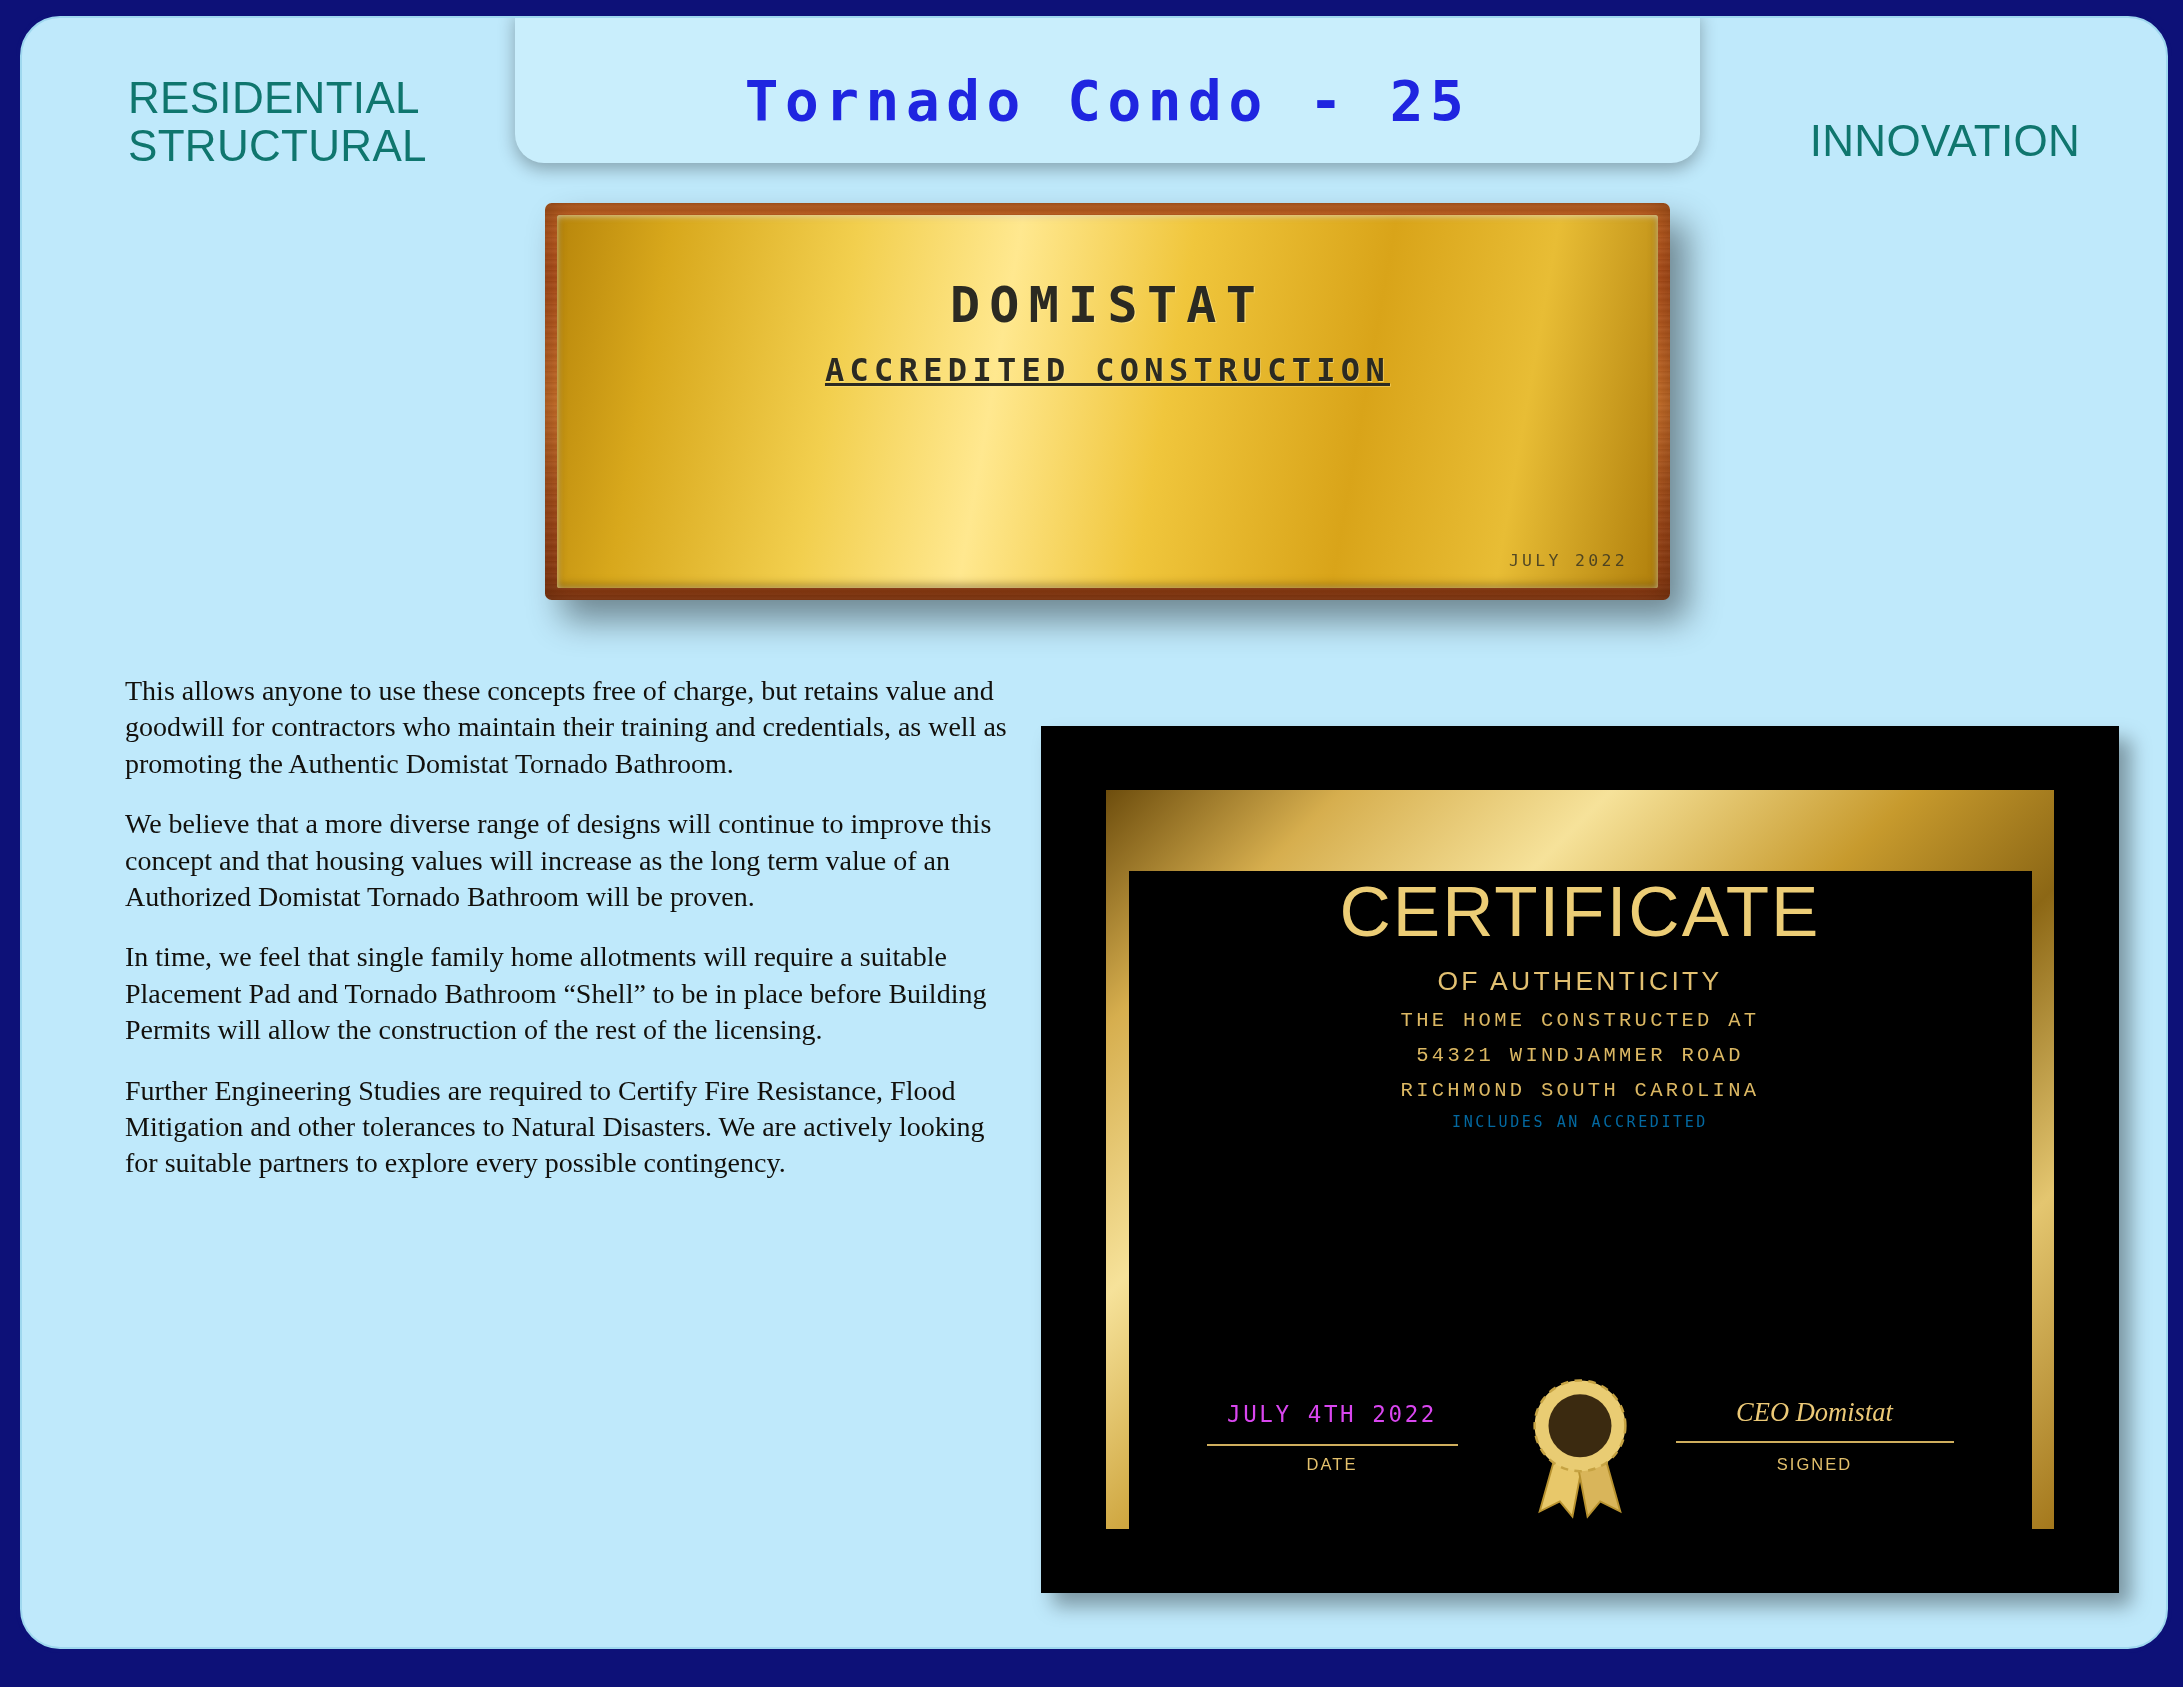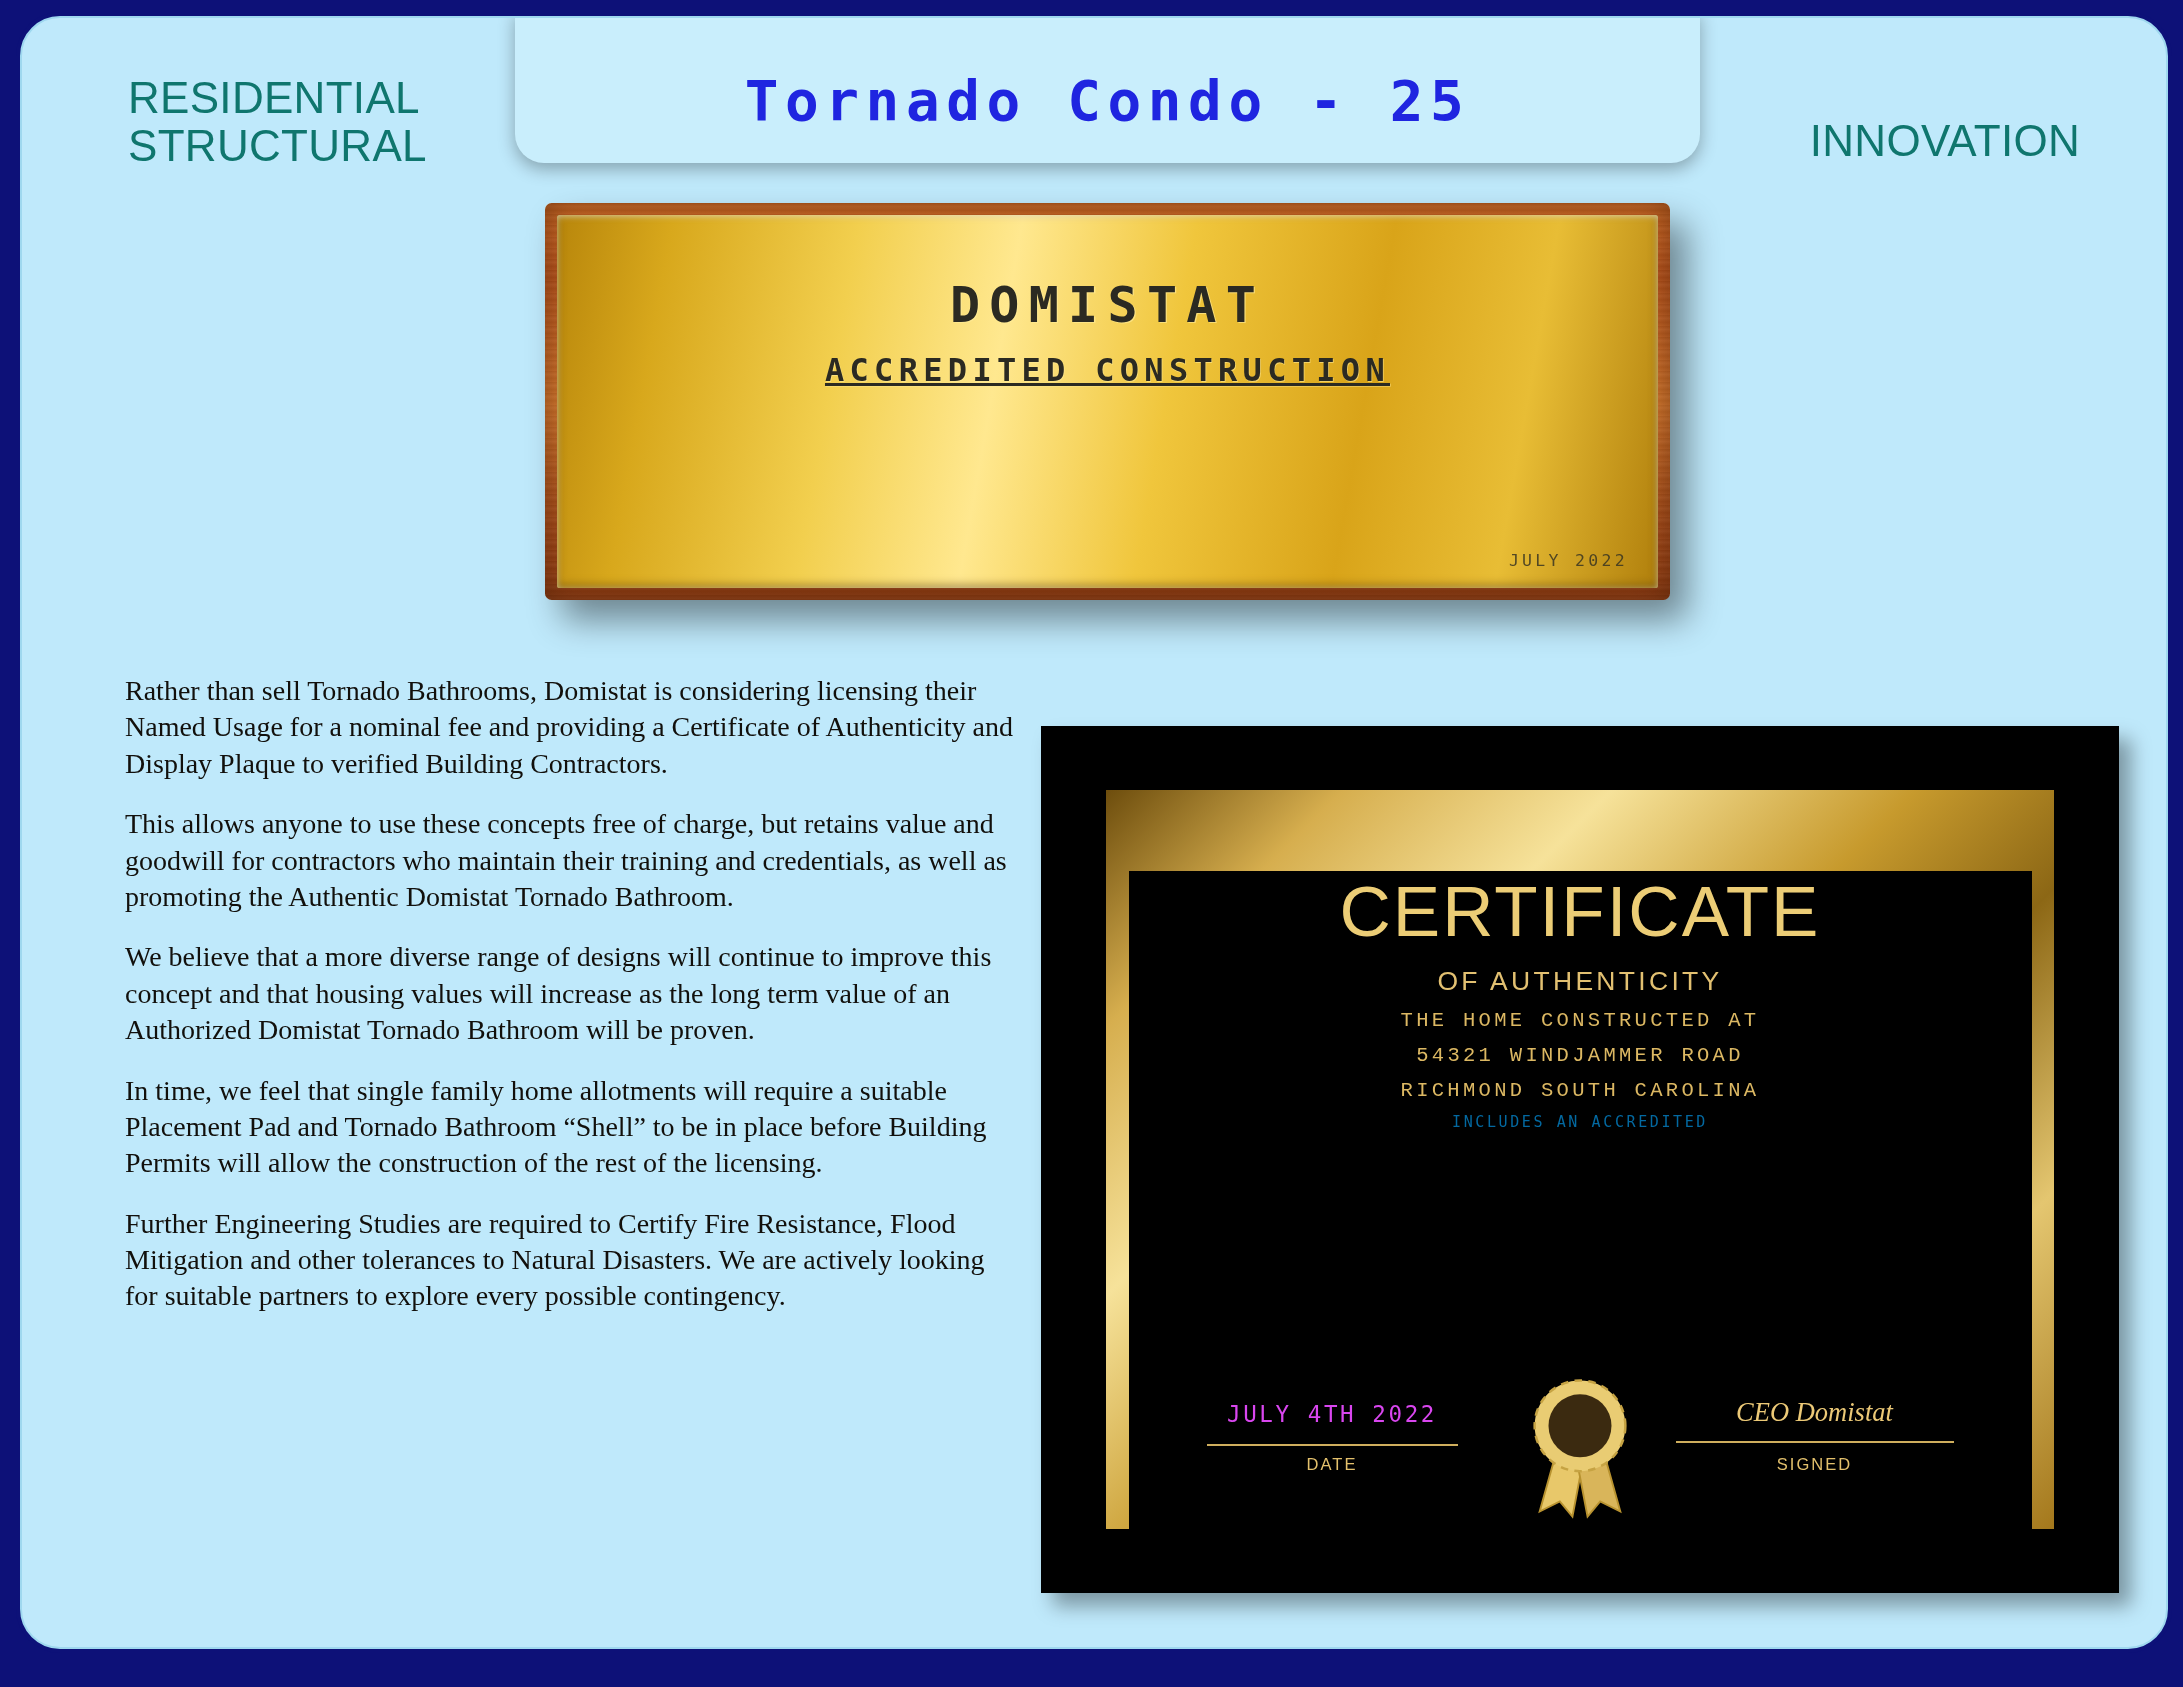--- a/index.html
+++ b/index.html
@@ -308,21 +308,20 @@
       <div id="plaque-wood"></div>
       <div id="plaque-bevel"></div>
       <div id="plaque-plate">
         <div id="plaque-main-text">DOMISTAT</div>
         <div id="plaque-sub-text">ACCREDITED CONSTRUCTION</div>
         <div id="plaque-date">JULY 2022</div>
       </div>
     </div>
 
     <div id="body-copy">
-      <p>Rather than sell Tornado Bathrooms, Domistat is considering licensing their Named Usage for a nominal fee and providing a Certificate of Authenticity and Display Plaque to verified Building Contractors.</p>
       <p>This allows anyone to use these concepts free of charge, but retains value and goodwill for contractors who maintain their training and credentials, as well as promoting the Authentic Domistat Tornado Bathroom.</p>
       <p>We believe that a more diverse range of designs will continue to improve this concept and that housing values will increase as the long term value of an Authorized Domistat Tornado Bathroom will be proven.</p>
       <p>In time, we feel that single family home allotments will require a suitable Placement Pad and Tornado Bathroom “Shell” to be in place before Building Permits will allow the construction of the rest of the licensing.</p>
       <p>Further Engineering Studies are required to Certify Fire Resistance, Flood Mitigation and other tolerances to Natural Disasters. We are actively looking for suitable partners to explore every possible contingency.</p>
     </div>
 
     <div id="cert">
       <div id="cert-gold-frame">
         <div id="cert-inner">
 

